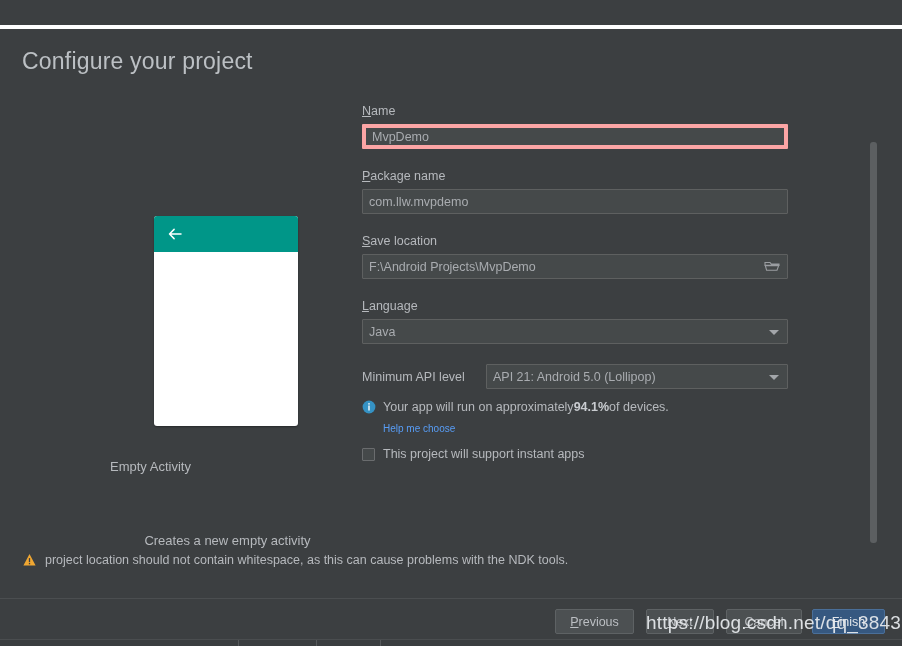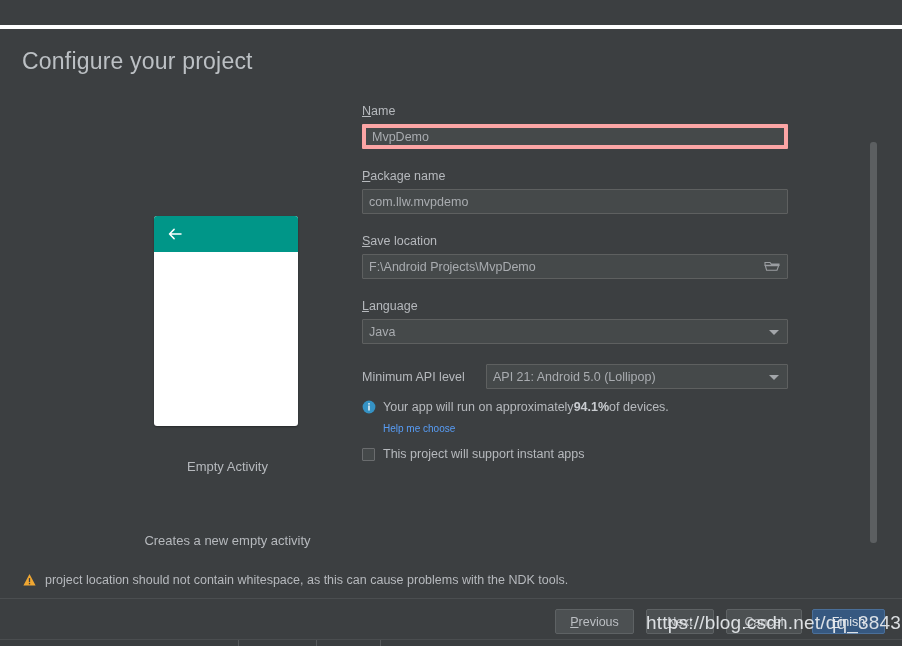--- a/index.html
+++ b/index.html
@@ -117,21 +117,20 @@
   #phone-appbar .back-arrow {
     margin-left: 12px;
     width: 18px;
     height: 18px;
   }
   #template-name {
     position: absolute;
     left: 0;
     top: 355px;
     width: 235px;
-    text-align: center;
     font-size: 13px;
     color: #b6b9bd;
   }
   #template-desc {
     position: absolute;
     left: 0;
     top: 429px;
     width: 235px;
     text-align: center;
     font-size: 13px;
@@ -295,21 +294,21 @@
   }
 
   
   #warning-bar {
     position: absolute;
     left: 0;
     top: 524px;
     width: 786px;
     height: 34px;
     display: flex;
-    align-items: flex-end;
+    align-items: flex-start;
   }
   #warning-icon {
     margin-left: 22px;
     margin-right: 8px;
     width: 15px;
     height: 14px;
     flex: none;
   }
   #warning-text {
     font-size: 12.5px;

